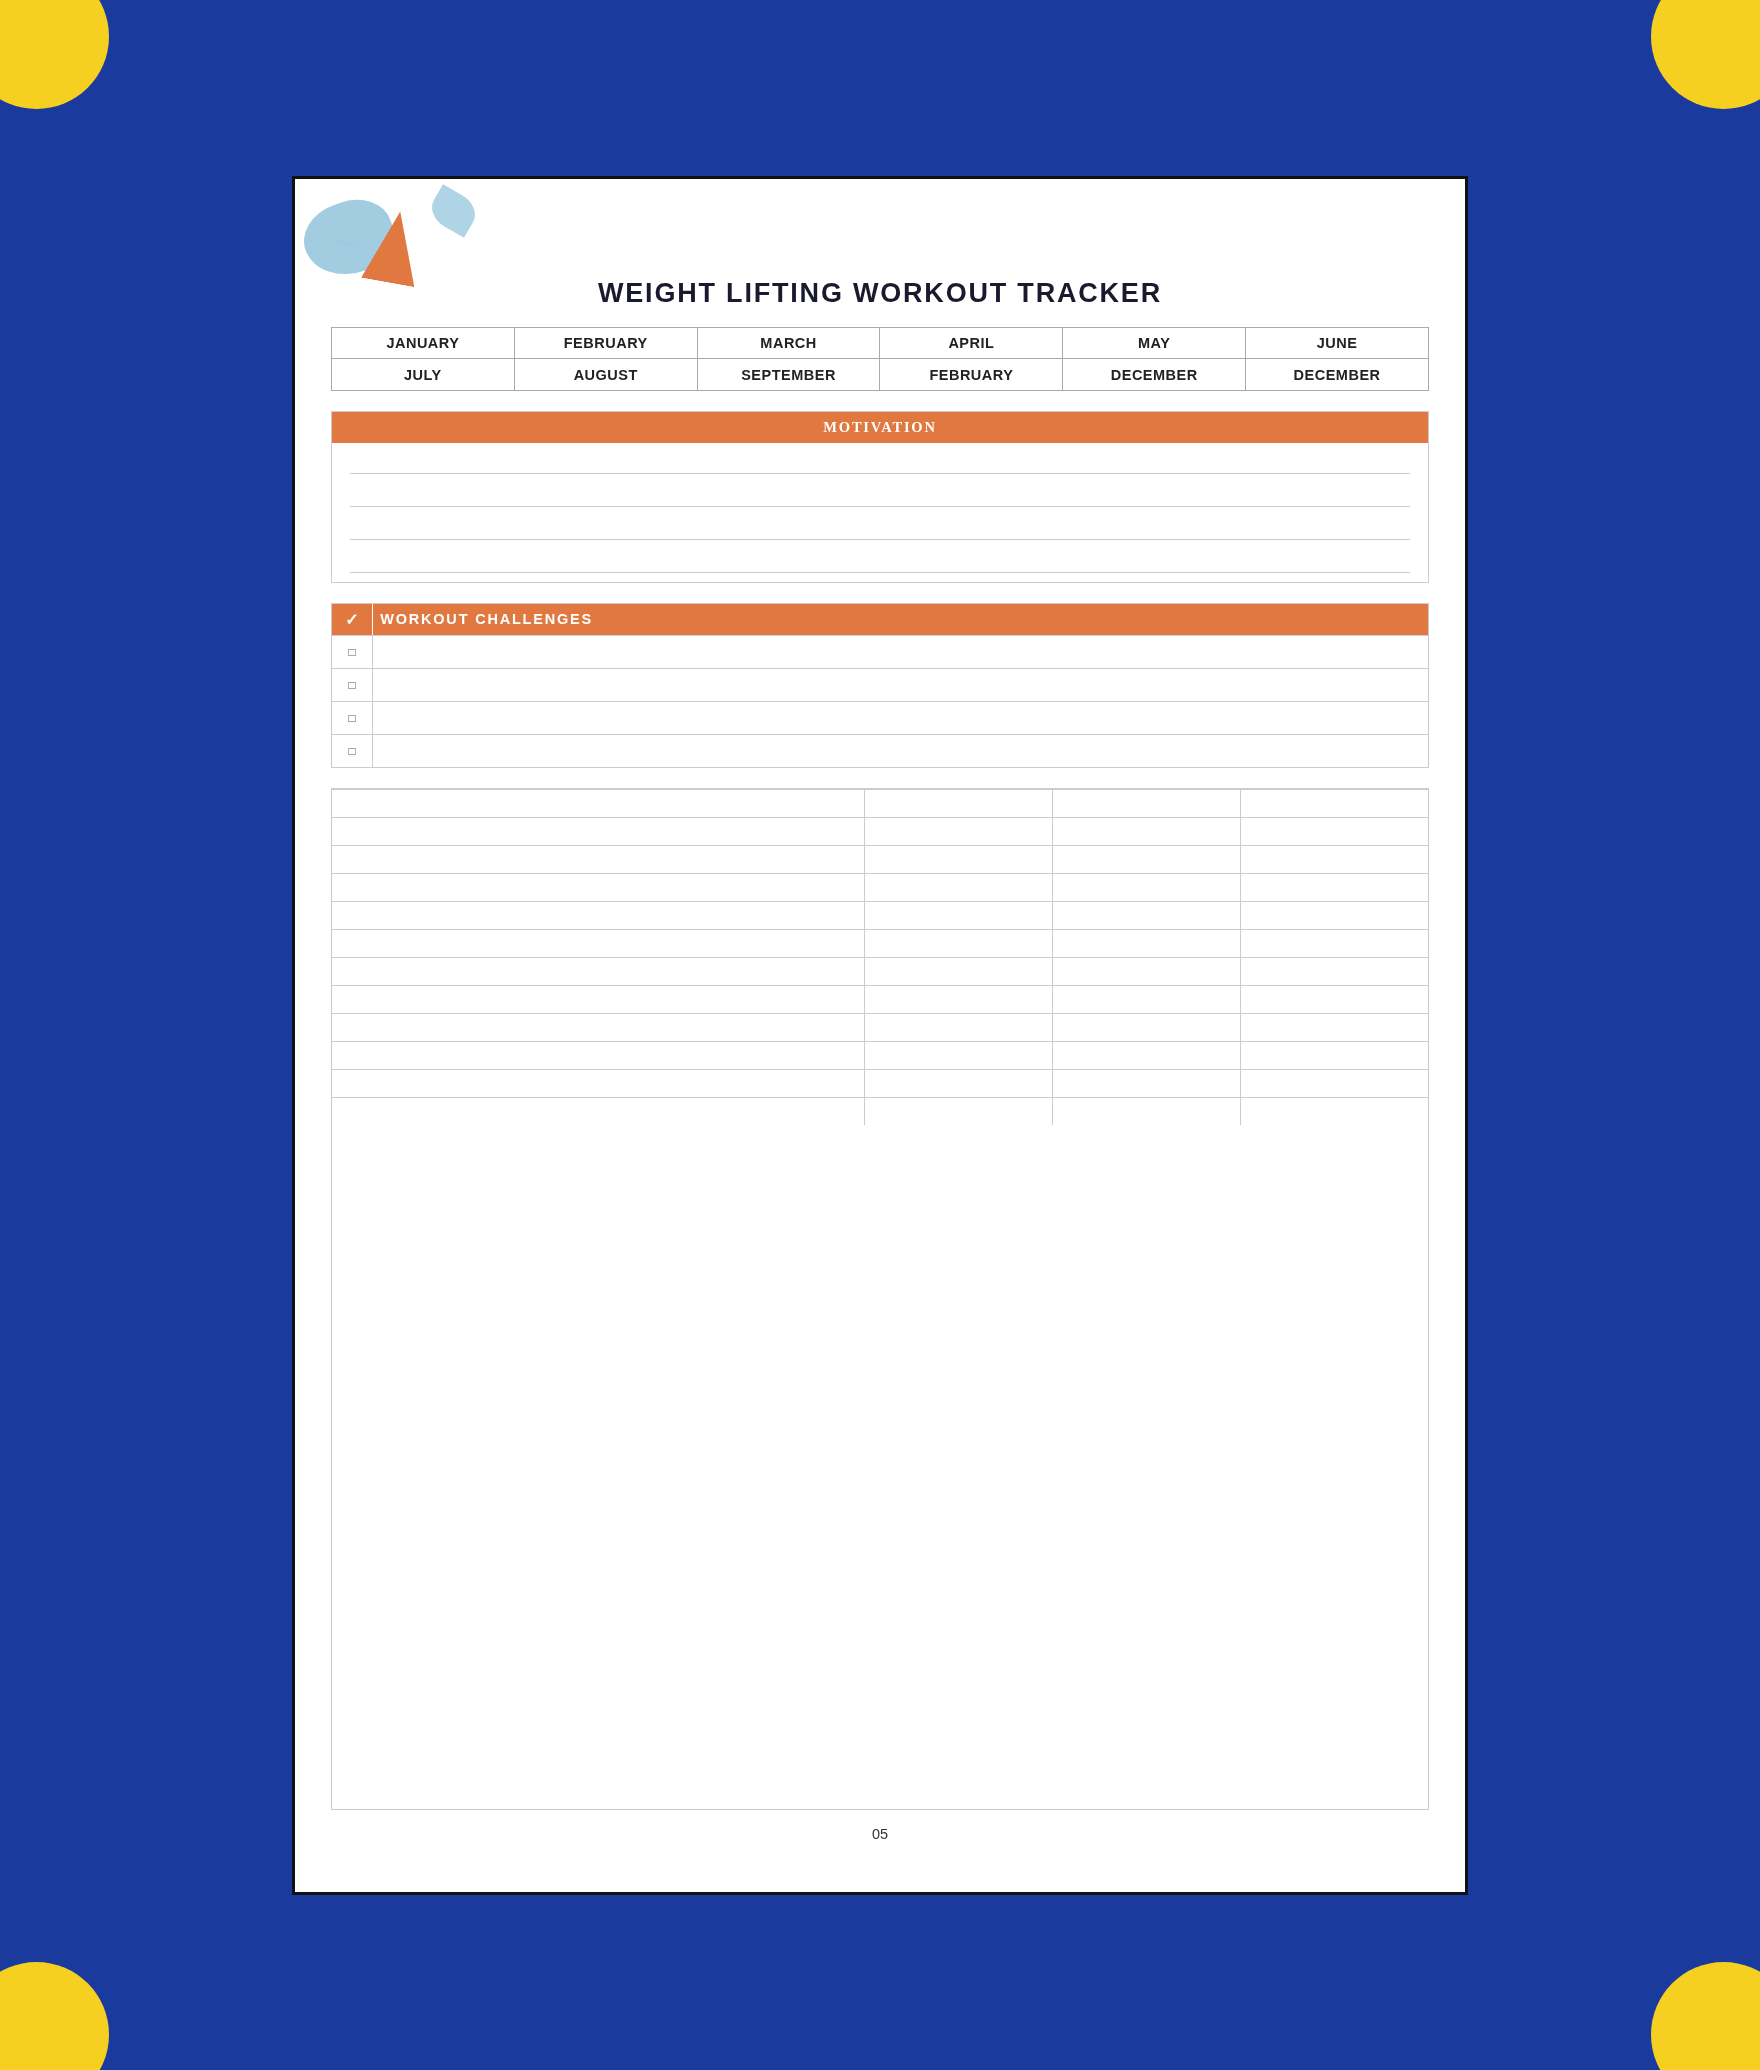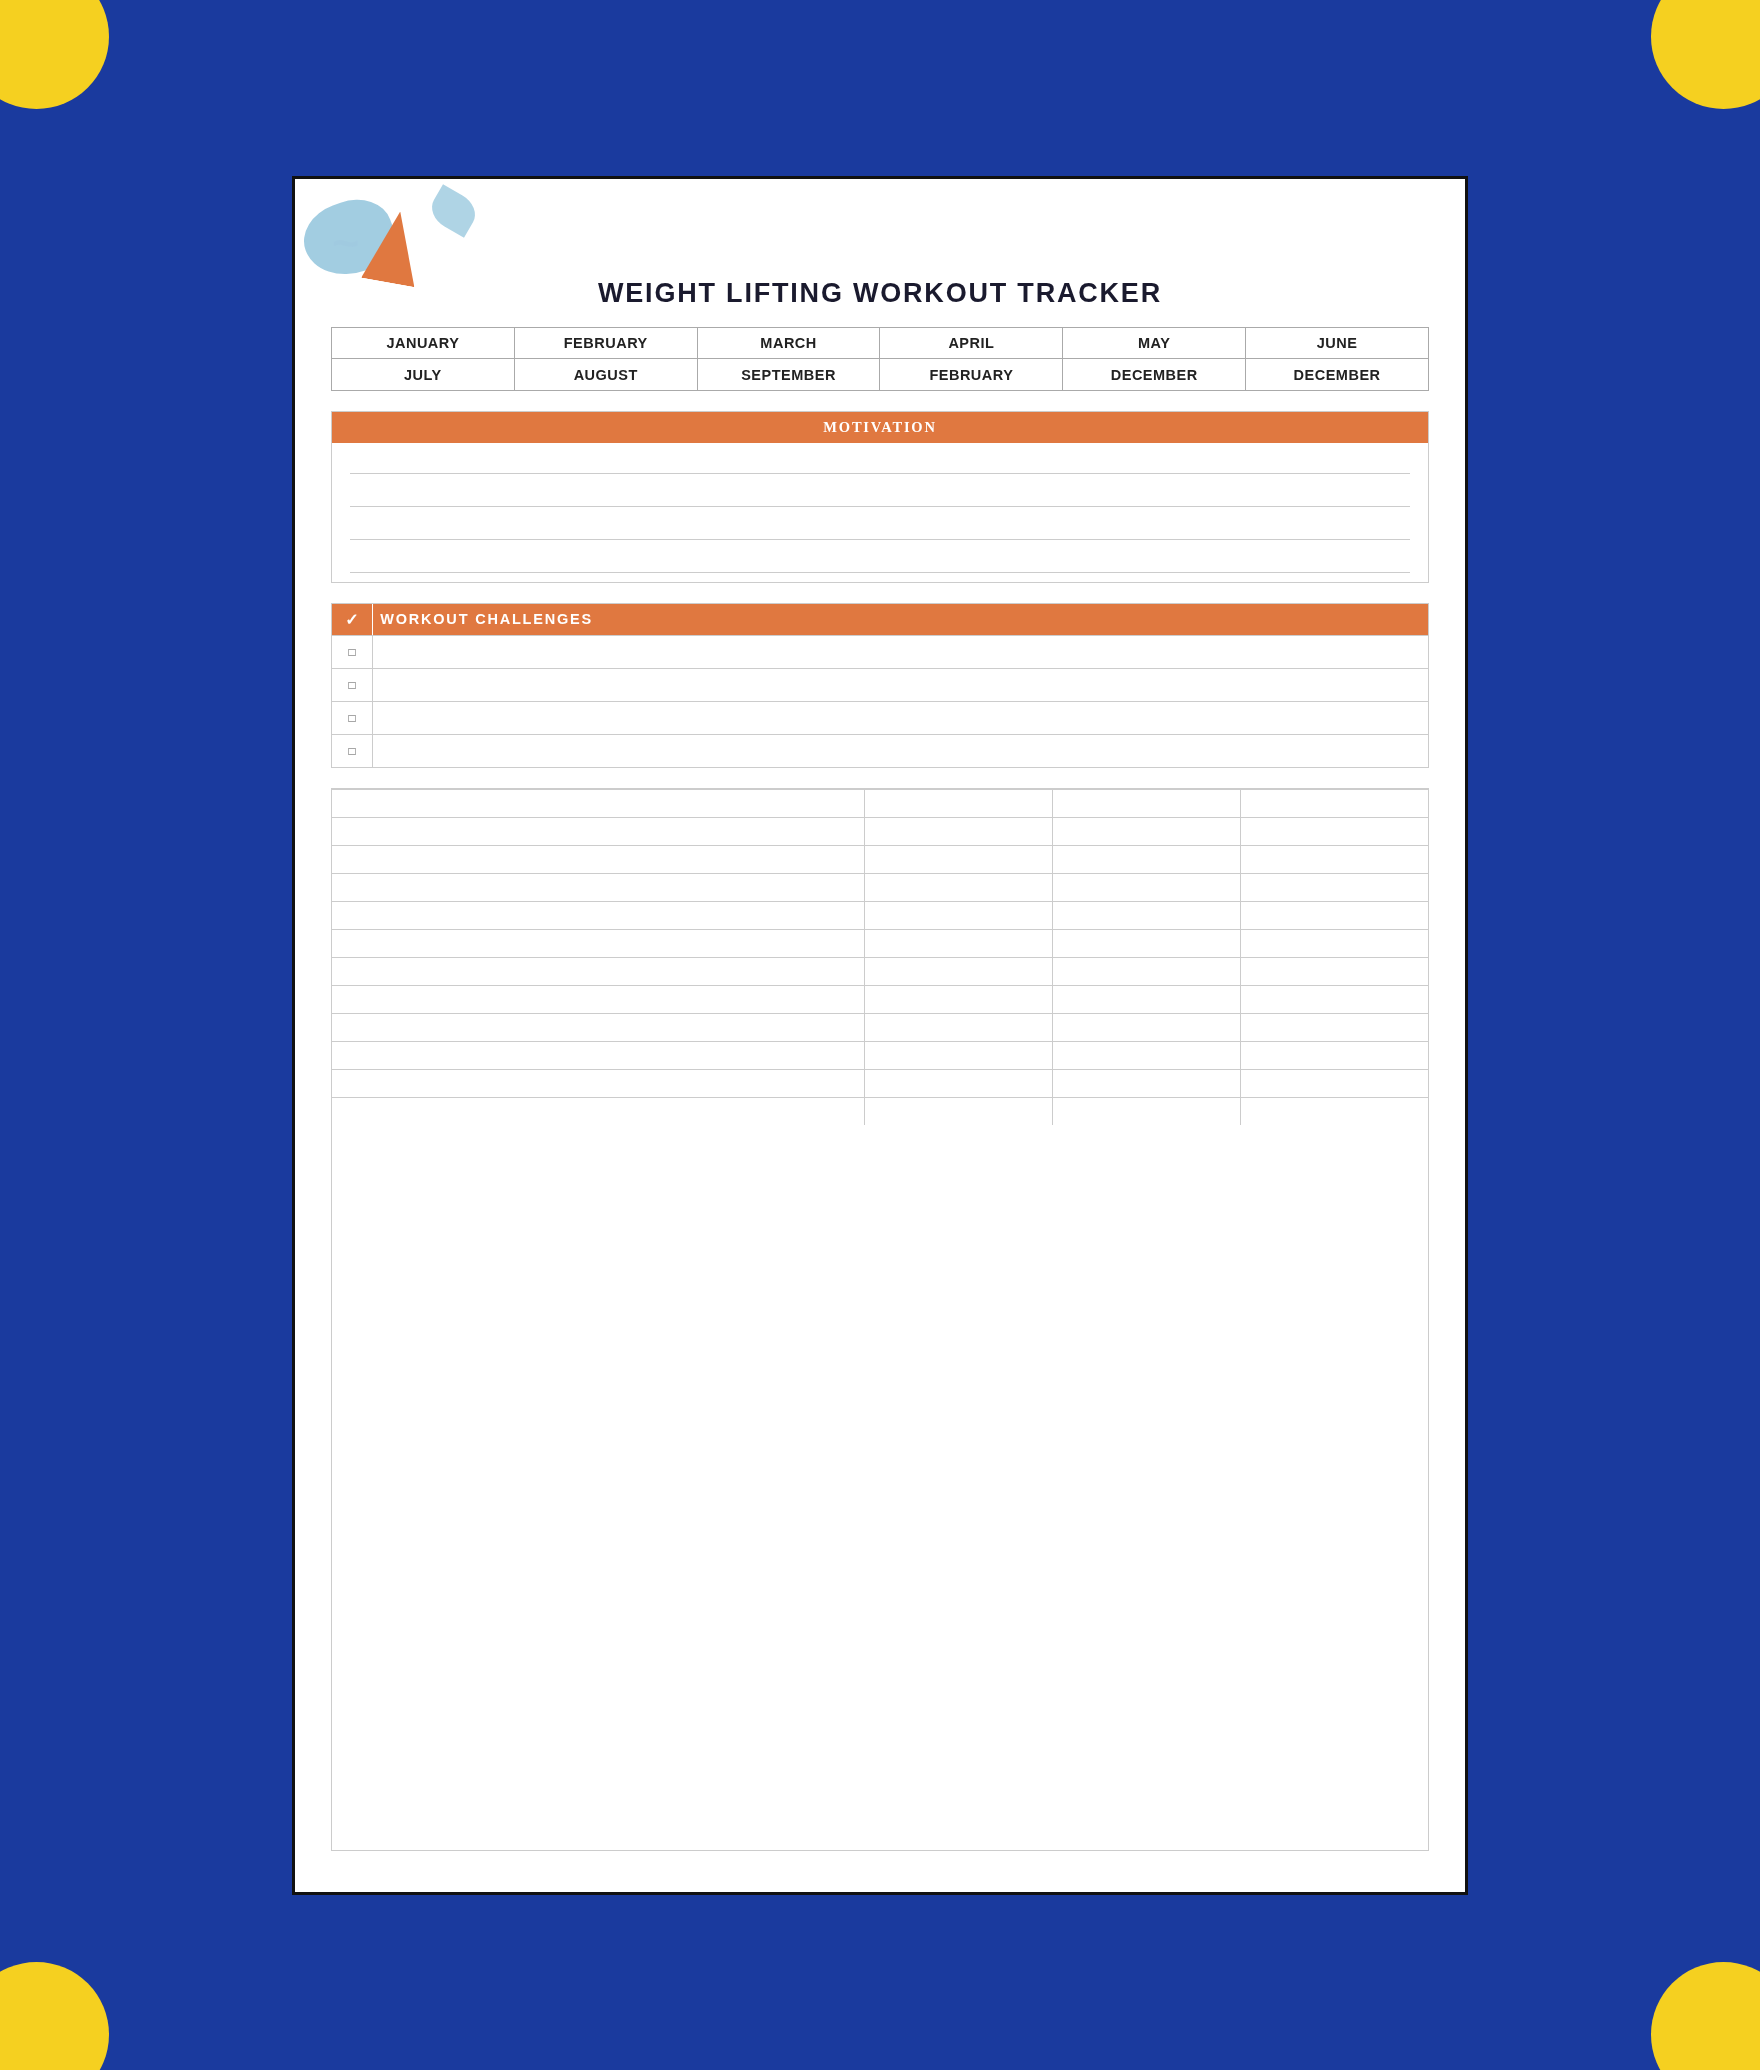--- a/index.html
+++ b/index.html
@@ -454,14 +454,15 @@
     </div>
         <div class="activity-data-row">
       <div class="act-data-activity"></div>
       <div class="act-data-time"></div>
       <div class="act-data-sets"></div>
       <div class="act-data-reps"></div>
     </div>
       </div>
   </div>
 
+  <div class="page-number">05</div>
 </div>
 
 
 </body></html>

